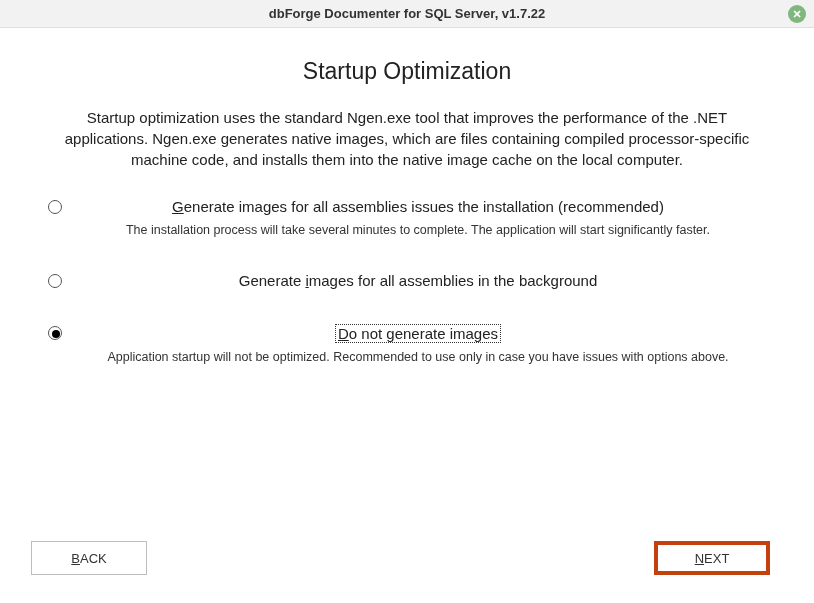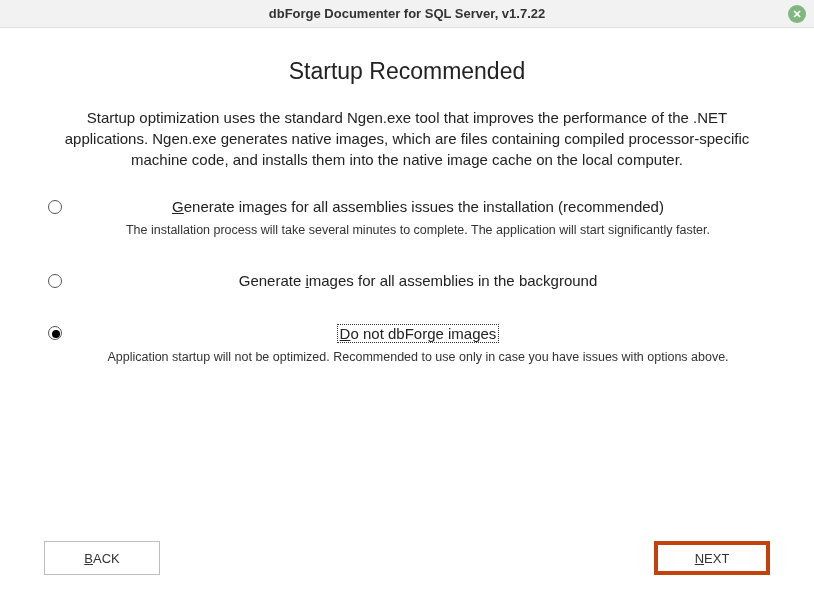--- a/index.html
+++ b/index.html
@@ -12,49 +12,49 @@
     .intro { font-size: 15px; color: #222; line-height: 1.4; margin-bottom: 28px; }
     .option { margin-bottom: 32px; display: flex; align-items: flex-start; }
     .radio-col { flex: 0 0 22px; padding-top: 2px; }
     .radio { width: 14px; height: 14px; border: 1px solid #555; border-radius: 50%; display: inline-block; position: relative; background: #fff; cursor: pointer; }
     .radio.selected::after { content: ""; position: absolute; left: 3px; top: 3px; width: 8px; height: 8px; border-radius: 50%; background: #000; }
     .option-body { flex: 1; }
     .option-label { font-size: 15px; color: #222; cursor: pointer; }
     .option-label .u { text-decoration: underline; }
     .option-label.focused { border: 1px dotted #333; padding: 0 2px; display: inline-block; }
     .option-desc { font-size: 12.5px; color: #333; margin-top: 6px; line-height: 1.4; }
-    .footer { position: absolute; bottom: 28px; left: 44px; right: 44px; display: flex; justify-content: space-between; }
+    .footer { position: absolute; bottom: 28px; left: 31px; right: 44px; display: flex; justify-content: space-between; }
     .btn { min-width: 116px; height: 34px; border: 1px solid #bdbdbd; background: #fff; font-size: 13px; color: #333; cursor: pointer; display: flex; align-items: center; justify-content: center; font-family: inherit; }
     .btn.primary { border: 4px solid #c2410c; }
     .btn-u { text-decoration: underline; }
   </style>
 </head>
 <body>
 
 <div class="titlebar">
   <span class="titlebar-title">dbForge Documenter for SQL Server, v1.7.22</span>
   <span class="close-btn">✕</span>
 </div>
 
 <div class="content">
-  <h1 class="page-title">Startup Recommended</h1>
+  <h1 class="page-title">Startup Optimization</h1>
   <p class="intro">Startup optimization uses the standard Ngen.exe tool that improves the performance of the .NET applications. Ngen.exe generates native images, which are files containing compiled processor-specific machine code, and installs them into the native image cache on the local computer.</p>
 
   <div id="options-container">
       <div class="option">
         <div class="radio-col"><span class="radio"></span></div>
         <div class="option-body"><span class="option-label"><span></span><span class="u">G</span><span>enerate images for all assemblies issues the installation (recommended)</span></span><div class="option-desc">The installation process will take several minutes to complete. The application will start significantly faster.</div></div>
       </div>
       <div class="option">
         <div class="radio-col"><span class="radio"></span></div>
         <div class="option-body"><span class="option-label"><span>Generate </span><span class="u">i</span><span>mages for all assemblies in the background</span></span></div>
       </div>
       <div class="option">
         <div class="radio-col"><span class="radio selected"></span></div>
-        <div class="option-body"><span class="option-label focused"><span></span><span class="u">D</span><span>o not dbForge images</span></span><div class="option-desc">Application startup will not be optimized. Recommended to use only in case you have issues with options above.</div></div>
+        <div class="option-body"><span class="option-label focused"><span></span><span class="u">D</span><span>o not generate images</span></span><div class="option-desc">Application startup will not be optimized. Recommended to use only in case you have issues with options above.</div></div>
       </div>
     </div>
 </div>
 
 <div class="footer">
   <button class="btn">
     <span><span class="btn-u">B</span><span>ACK</span></span>
   </button>
   <button class="btn primary">
     <span><span class="btn-u">N</span><span>EXT</span></span>

